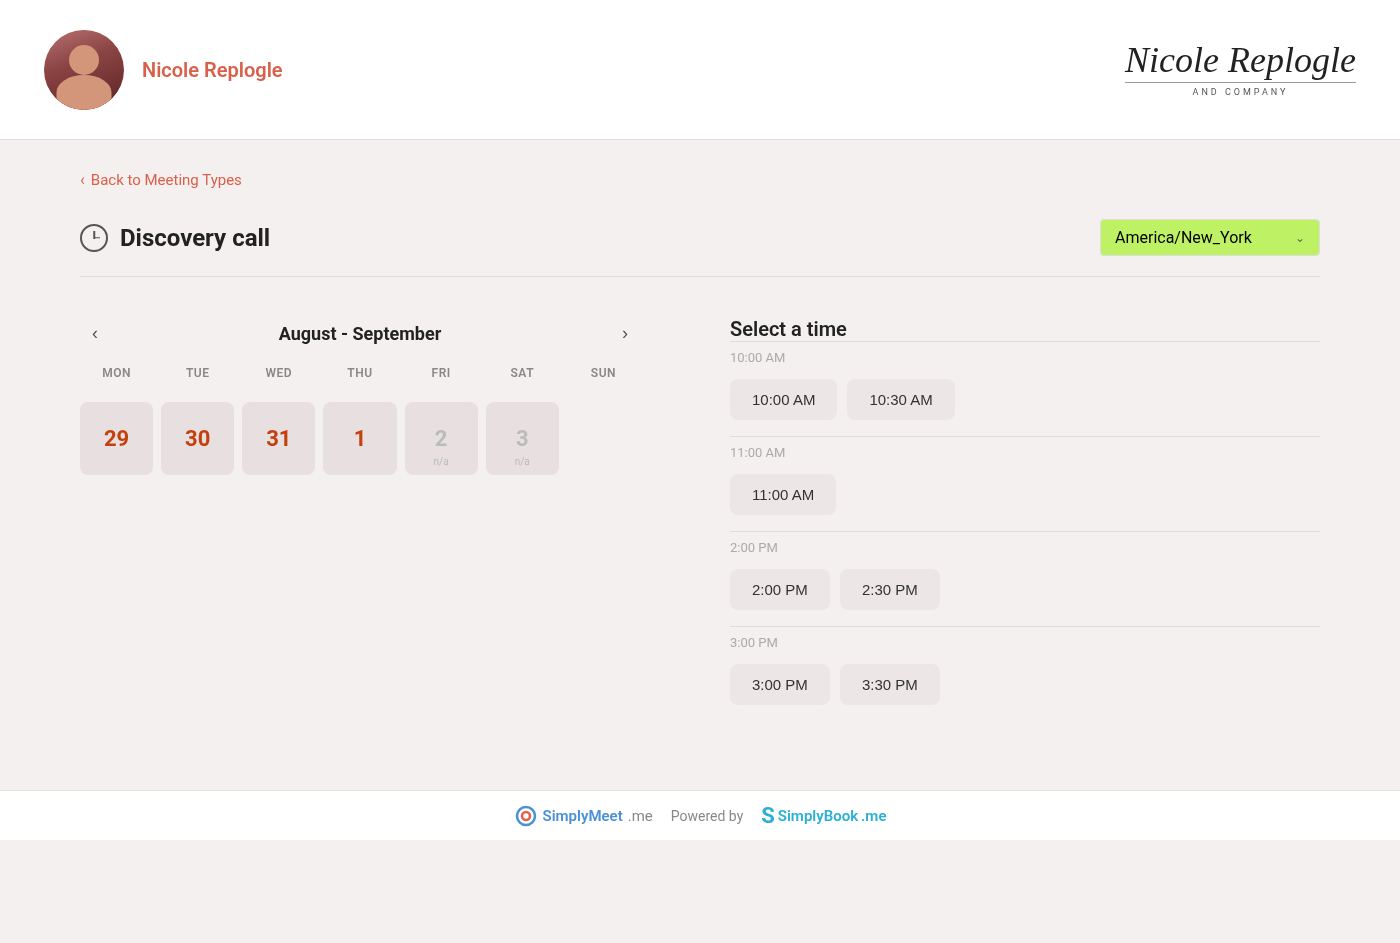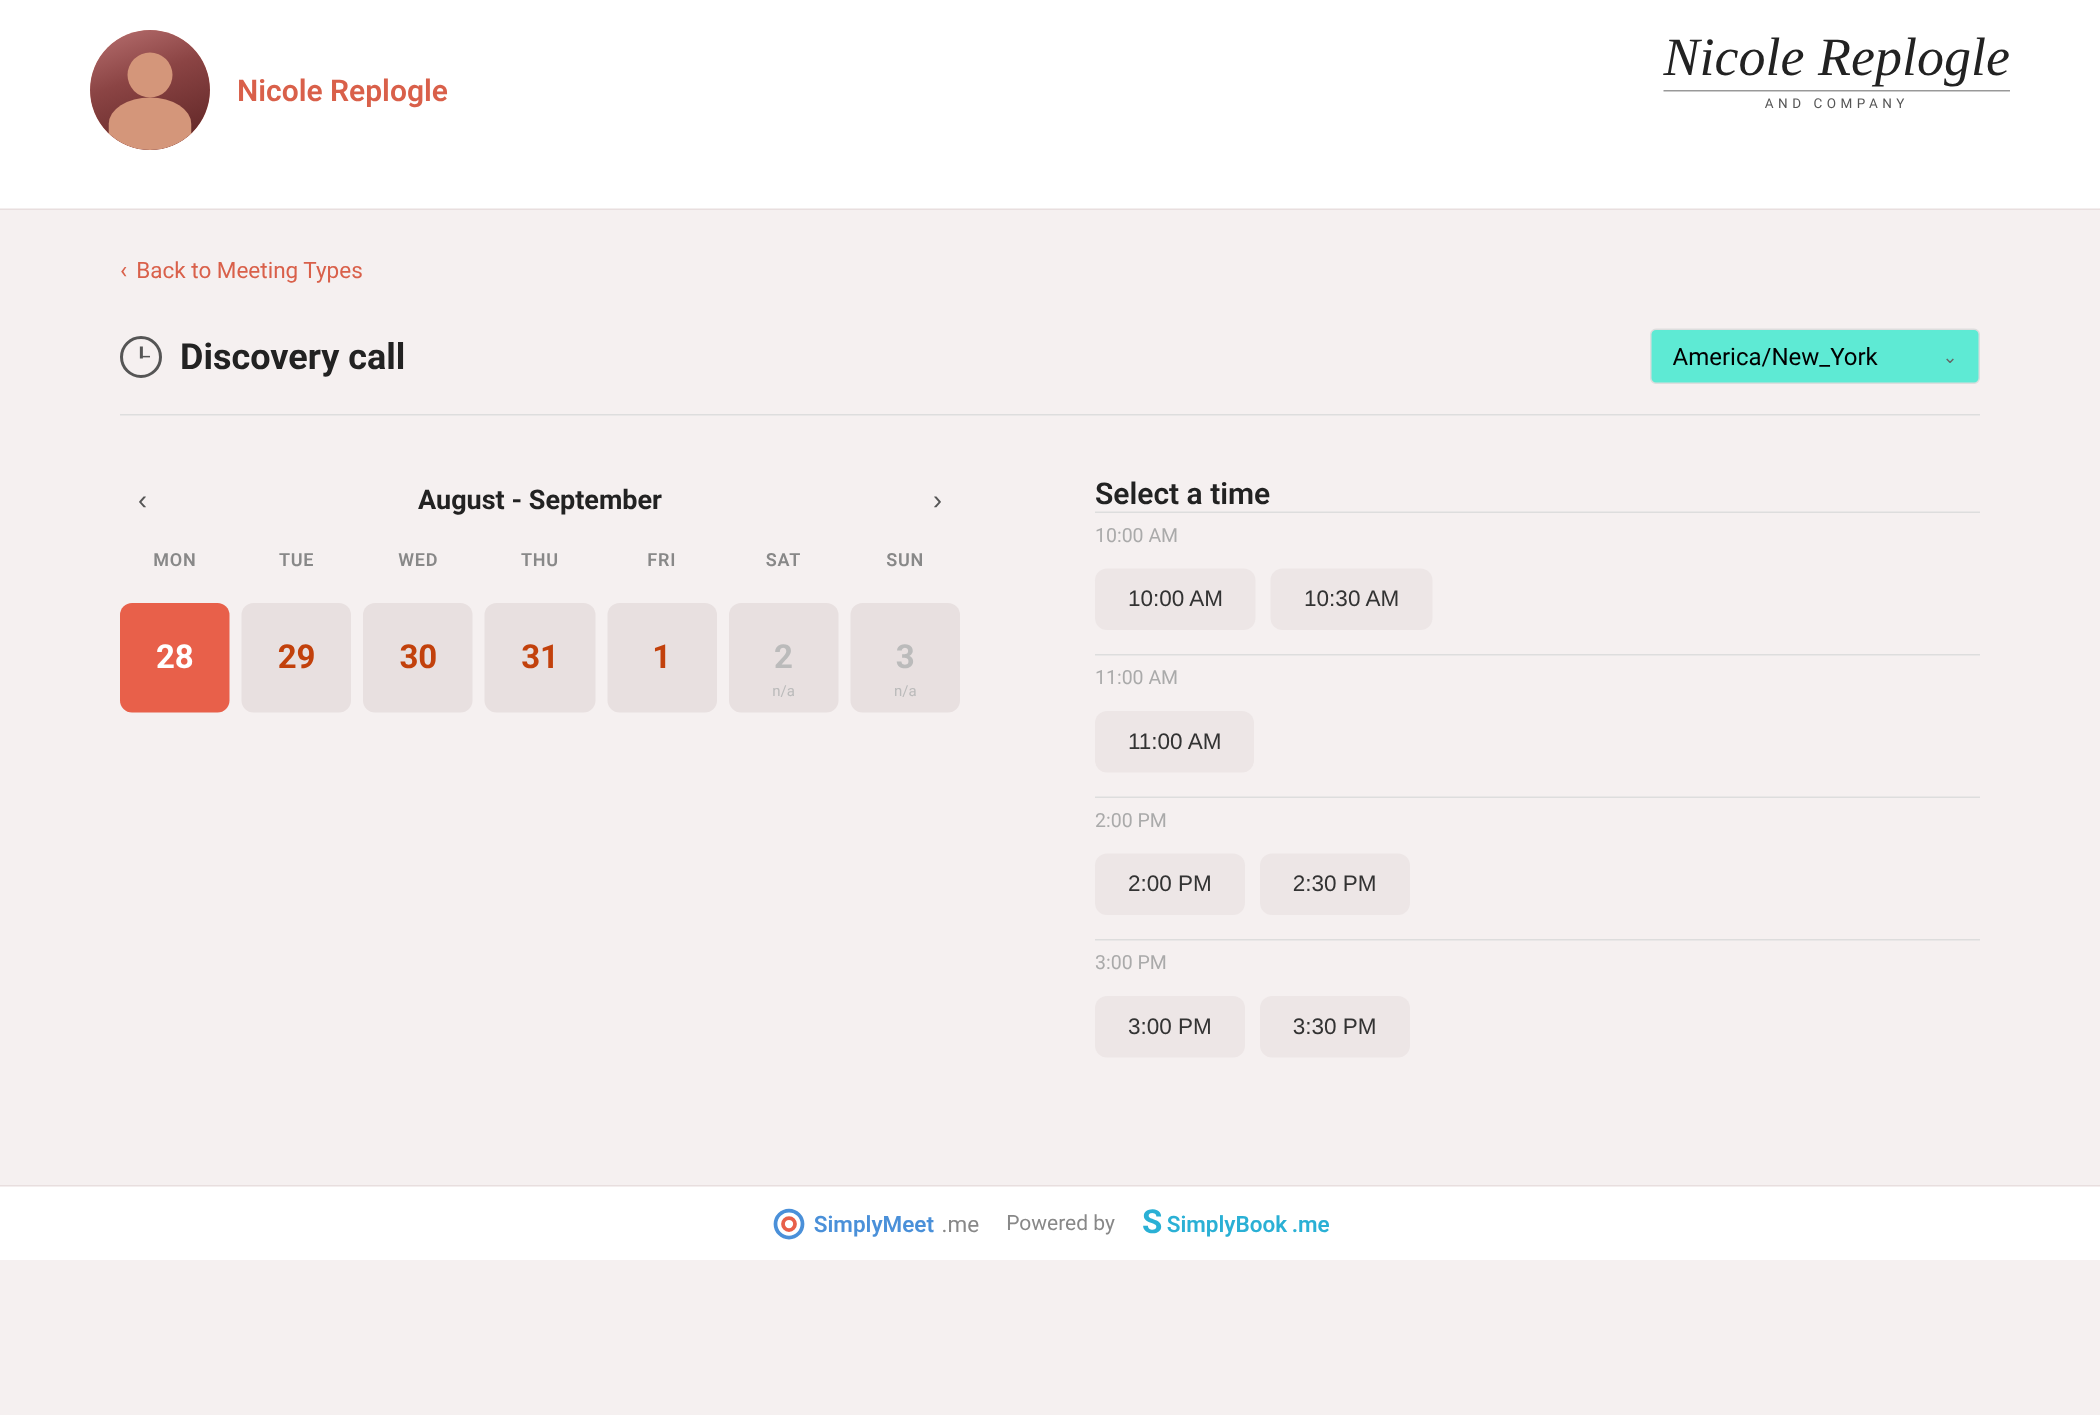--- a/index.html
+++ b/index.html
@@ -2,23 +2,23 @@
 <html><head>
   <meta charset="utf-8">
   <style>
     * { box-sizing: border-box; margin: 0; padding: 0; }
     body { font-family: -apple-system, BlinkMacSystemFont, 'Segoe UI', Roboto, sans-serif; background: #f5f0f0; }
 
     
     .header {
       background: #fff;
       border-bottom: 1px solid #e8dede;
-      padding: 20px 60px;
-      display: flex;
-      align-items: flex-start;
+      padding: 20px 44px;
+      display: flex;
+      align-items: center;
       justify-content: space-between;
       min-height: 140px;
     }
     .header-left {
       display: flex;
       align-items: center;
       gap: 18px;
     }
     .avatar {
       width: 80px;
@@ -165,21 +165,21 @@
       font-weight: 700;
       color: #222;
     }
     .timezone-dropdown {
       display: flex;
       align-items: center;
       gap: 8px;
       border: 1px solid #ddd;
       border-radius: 4px;
       padding: 8px 14px;
-      background: #5eead4;
+      background: #bef264;
       cursor: pointer;
       min-width: 220px;
       justify-content: space-between;
     }
     .chevron-down {
       font-size: 12px;
       color: #666;
     }
 
     .divider {
@@ -427,23 +427,20 @@
         <div class="weekday">TUE</div>
         <div class="weekday">WED</div>
         <div class="weekday">THU</div>
         <div class="weekday">FRI</div>
         <div class="weekday">SAT</div>
         <div class="weekday">SUN</div>
       </div>
 
       <div class="days-row" id="days-container">
 
-      <div class="day-cell active">
-            <span>28</span>
-          </div>
           <div class="day-cell">
             <span>29</span>
           </div>
           <div class="day-cell">
             <span>30</span>
           </div>
           <div class="day-cell">
             <span>31</span>
           </div>
           <div class="day-cell">

